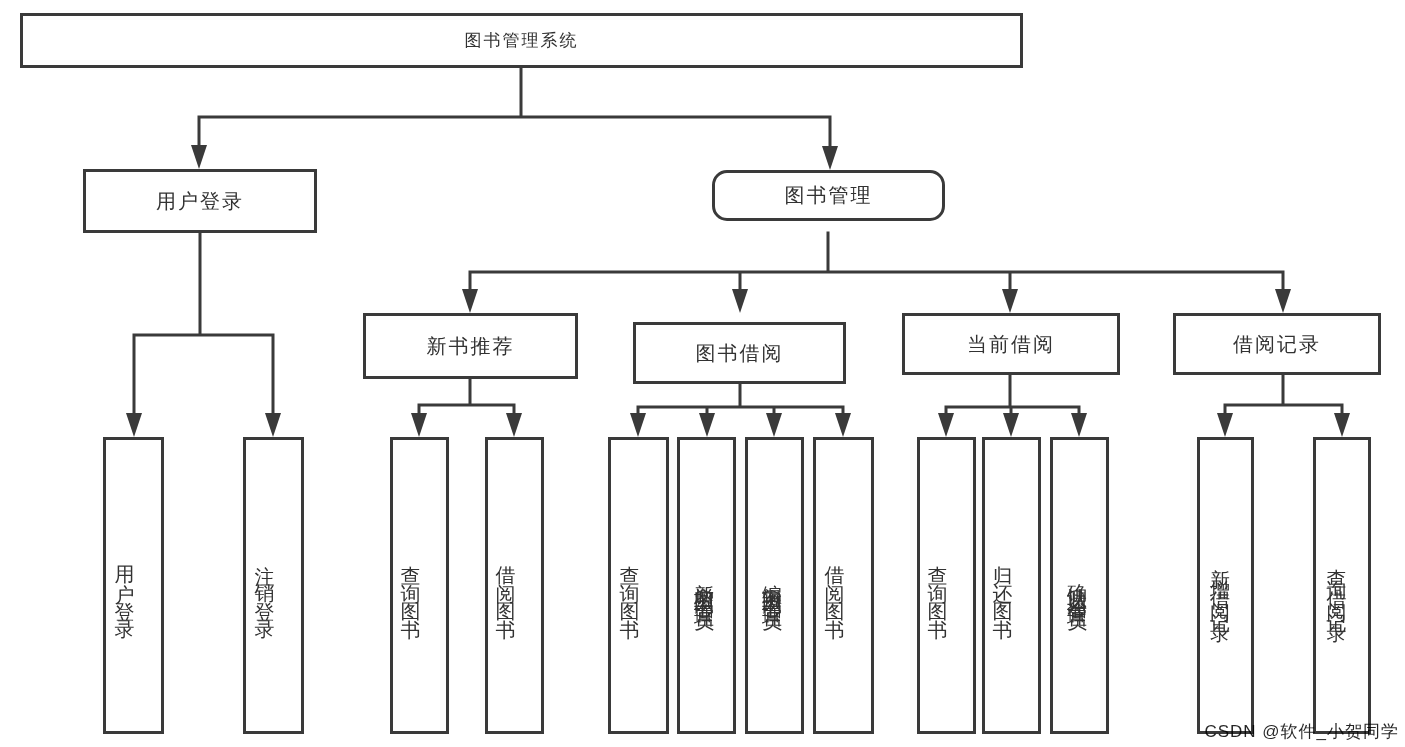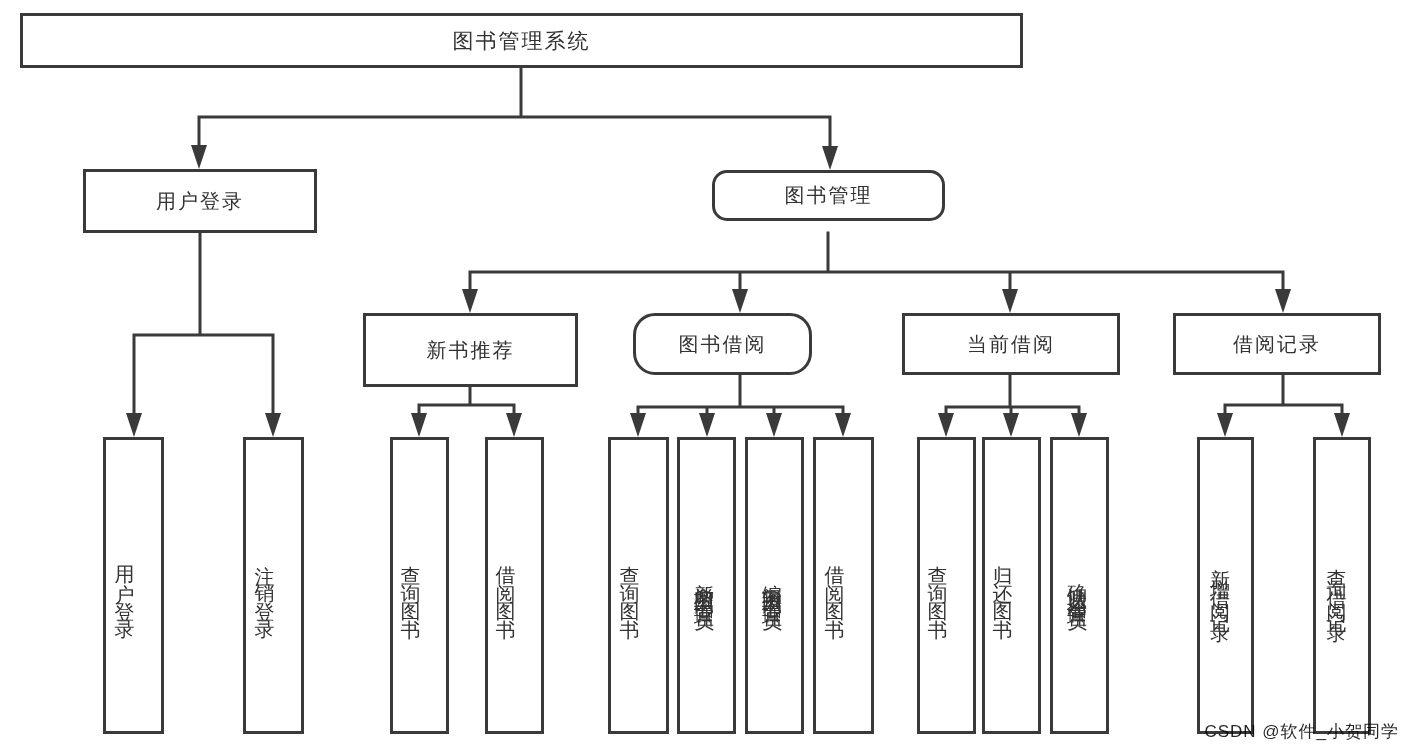--- a/index.html
+++ b/index.html
@@ -23,21 +23,21 @@
     border: 3px solid #3a3a3a;
     box-sizing: border-box;
     display: flex;
     align-items: center;
     justify-content: center;
     color: #323232;
     font-size: 20px;
     letter-spacing: 2px;
     white-space: nowrap;
   }
-  .root-box { font-size: 21px; }
+  .root-box { font-size: 17px; }
   .vbox {
     writing-mode: vertical-rl;
     text-orientation: mixed;
     white-space: normal;
   }
   .vs4 { letter-spacing: 18px; padding-block-start: 16px; }
   .vs6 { letter-spacing: 11px; padding-block-start: 9px; }
   .vs9 { letter-spacing: 4px; padding-block-start: 3px; }
   .watermark {
     position: absolute;
@@ -110,22 +110,22 @@
       <polygon points="1217,413 1233,413 1225,437"></polygon>
       <polygon points="1334,413 1350,413 1342,437"></polygon>
     </g>
   </svg>
 
   <div class="box root-box" style="left:20px; top:13px; width:1003px; height:55px;">图书管理系统</div>
 
   <div class="box" style="left:83px; top:169px; width:234px; height:64px;">用户登录</div>
   <div class="box" style="left:712px; top:170px; width:233px; height:51px;border-radius:15px;">图书管理</div>
 
-  <div class="box" style="left:363px; top:313px; width:215px; height:74px;">新书推荐</div>
-  <div class="box" style="left:633px; top:313px; width:179px; height:62px;border-radius:22px;">图书借阅</div>
+  <div class="box" style="left:363px; top:313px; width:215px; height:66px;">新书推荐</div>
+  <div class="box" style="left:633px; top:322px; width:213px; height:62px;">图书借阅</div>
   <div class="box" style="left:902px; top:313px; width:218px; height:62px;text-align:center;">当前借阅</div>
   <div class="box" style="left:1173px; top:313px; width:208px; height:62px;">借阅记录</div>
 
   <div class="box vbox vs4" style="left:103px; top:437px; width:61px; height:297px;">用户登录</div>
   <div class="box vbox vs4" style="left:243px; top:437px; width:61px; height:297px;">注销登录</div>
 
   <div class="box vbox vs4" style="left:390px; top:437px; width:59px; height:297px;">查询图书</div>
   <div class="box vbox vs4" style="left:485px; top:437px; width:59px; height:297px;">借阅图书</div>
 
   <div class="box vbox vs4" style="left:608px; top:437px; width:61px; height:297px;">查询图书</div>

